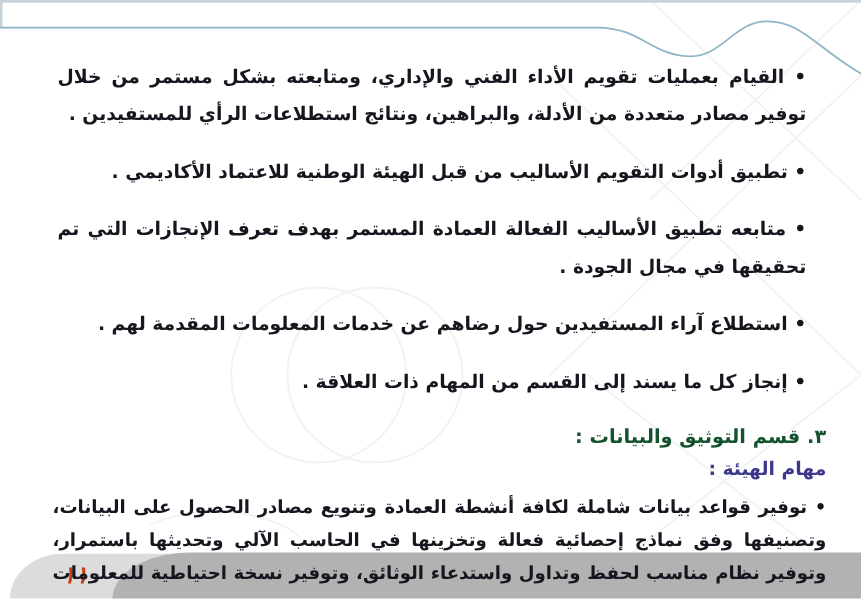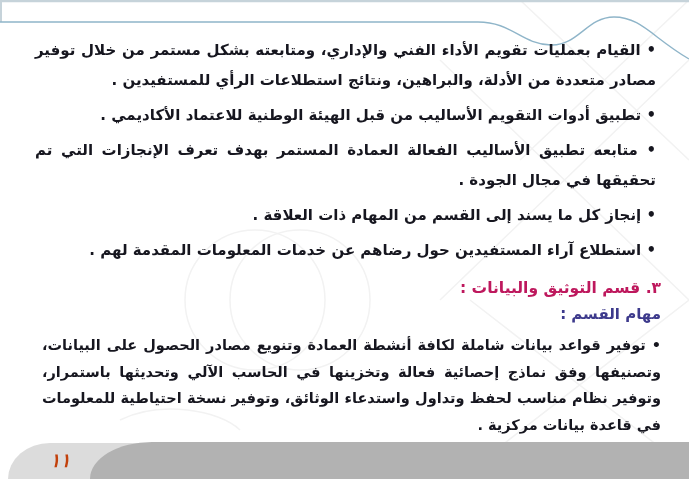--- a/index.html
+++ b/index.html
@@ -20,24 +20,24 @@
     position:absolute;z-index:2;
     top:30px;right:28px;left:30px;
     color:#16161f;
     font-weight:bold;
     text-align:justify;
   }
   ul.bullets{
     list-style:none;margin:0;padding:0;
     font-size:15px;line-height:30px;
   }
-  ul.bullets li{margin:5px;padding:0;text-align:justify;}
+  ul.bullets li{margin:16px;padding:0;text-align:justify;}
   .section-heading{
     margin:10px 0 0 0;
-    color:#be185d;
+    color:#14532d;
     font-size:15.5px;line-height:26px;
     text-align:right;
   }
   .section-subheading{
     margin:0;
     color:#3d3a8c;
     font-size:15px;line-height:26px;
     text-align:right;
   }
   ul.section-bullets{
@@ -85,26 +85,26 @@
     <path d="M1,1 H689" stroke="#c6d3da" stroke-width="2.5" fill="none"></path>
     <path d="M1,0 V22" stroke="#c6d3da" stroke-width="2" fill="none"></path>
     <path d="M0,22 L478,22 C512,22 521,44 551,45 C578,46 587,17 614,17 C641,17 653,38 689,59" stroke="#8fb5c9" stroke-width="1.4" fill="none"></path>
   </svg>
 
   <div class="content">
     <ul class="bullets">
       <li>• القيام بعمليات تقويم الأداء الفني والإداري، ومتابعته بشكل مستمر من خلال توفير مصادر متعددة من الأدلة، والبراهين، ونتائج استطلاعات الرأي للمستفيدين .</li>
       <li>• تطبيق أدوات التقويم الأساليب من قبل الهيئة الوطنية للاعتماد الأكاديمي .</li>
       <li>• متابعه تطبيق الأساليب الفعالة العمادة المستمر بهدف تعرف الإنجازات التي تم تحقيقها في مجال الجودة .</li>
+      <li>• استطلاع آراء المستفيدين حول رضاهم عن خدمات المعلومات المقدمة لهم .</li>
       <li>• إنجاز كل ما يسند إلى القسم من المهام ذات العلاقة .</li>
-      <li>• استطلاع آراء المستفيدين حول رضاهم عن خدمات المعلومات المقدمة لهم .</li>
     </ul>
 
     <h2 class="section-heading">٣. قسم التوثيق والبيانات :</h2>
-    <h3 class="section-subheading">مهام القسم :</h3>
+    <h3 class="section-subheading">مهام الهيئة :</h3>
 
     <ul class="section-bullets">
       <li>• توفير قواعد بيانات شاملة لكافة أنشطة العمادة وتنويع مصادر الحصول على البيانات، وتصنيفها وفق نماذج إحصائية فعالة وتخزينها في الحاسب الآلي وتحديثها باستمرار، وتوفير نظام مناسب لحفظ وتداول واستدعاء الوثائق، وتوفير نسخة احتياطية للمعلومات في قاعدة بيانات مركزية .</li>
     </ul>
   </div>
 
   <div class="footer">
     <div class="footer-light"></div>
     <div class="footer-dark"></div>
     <div class="page-number">١١</div>

